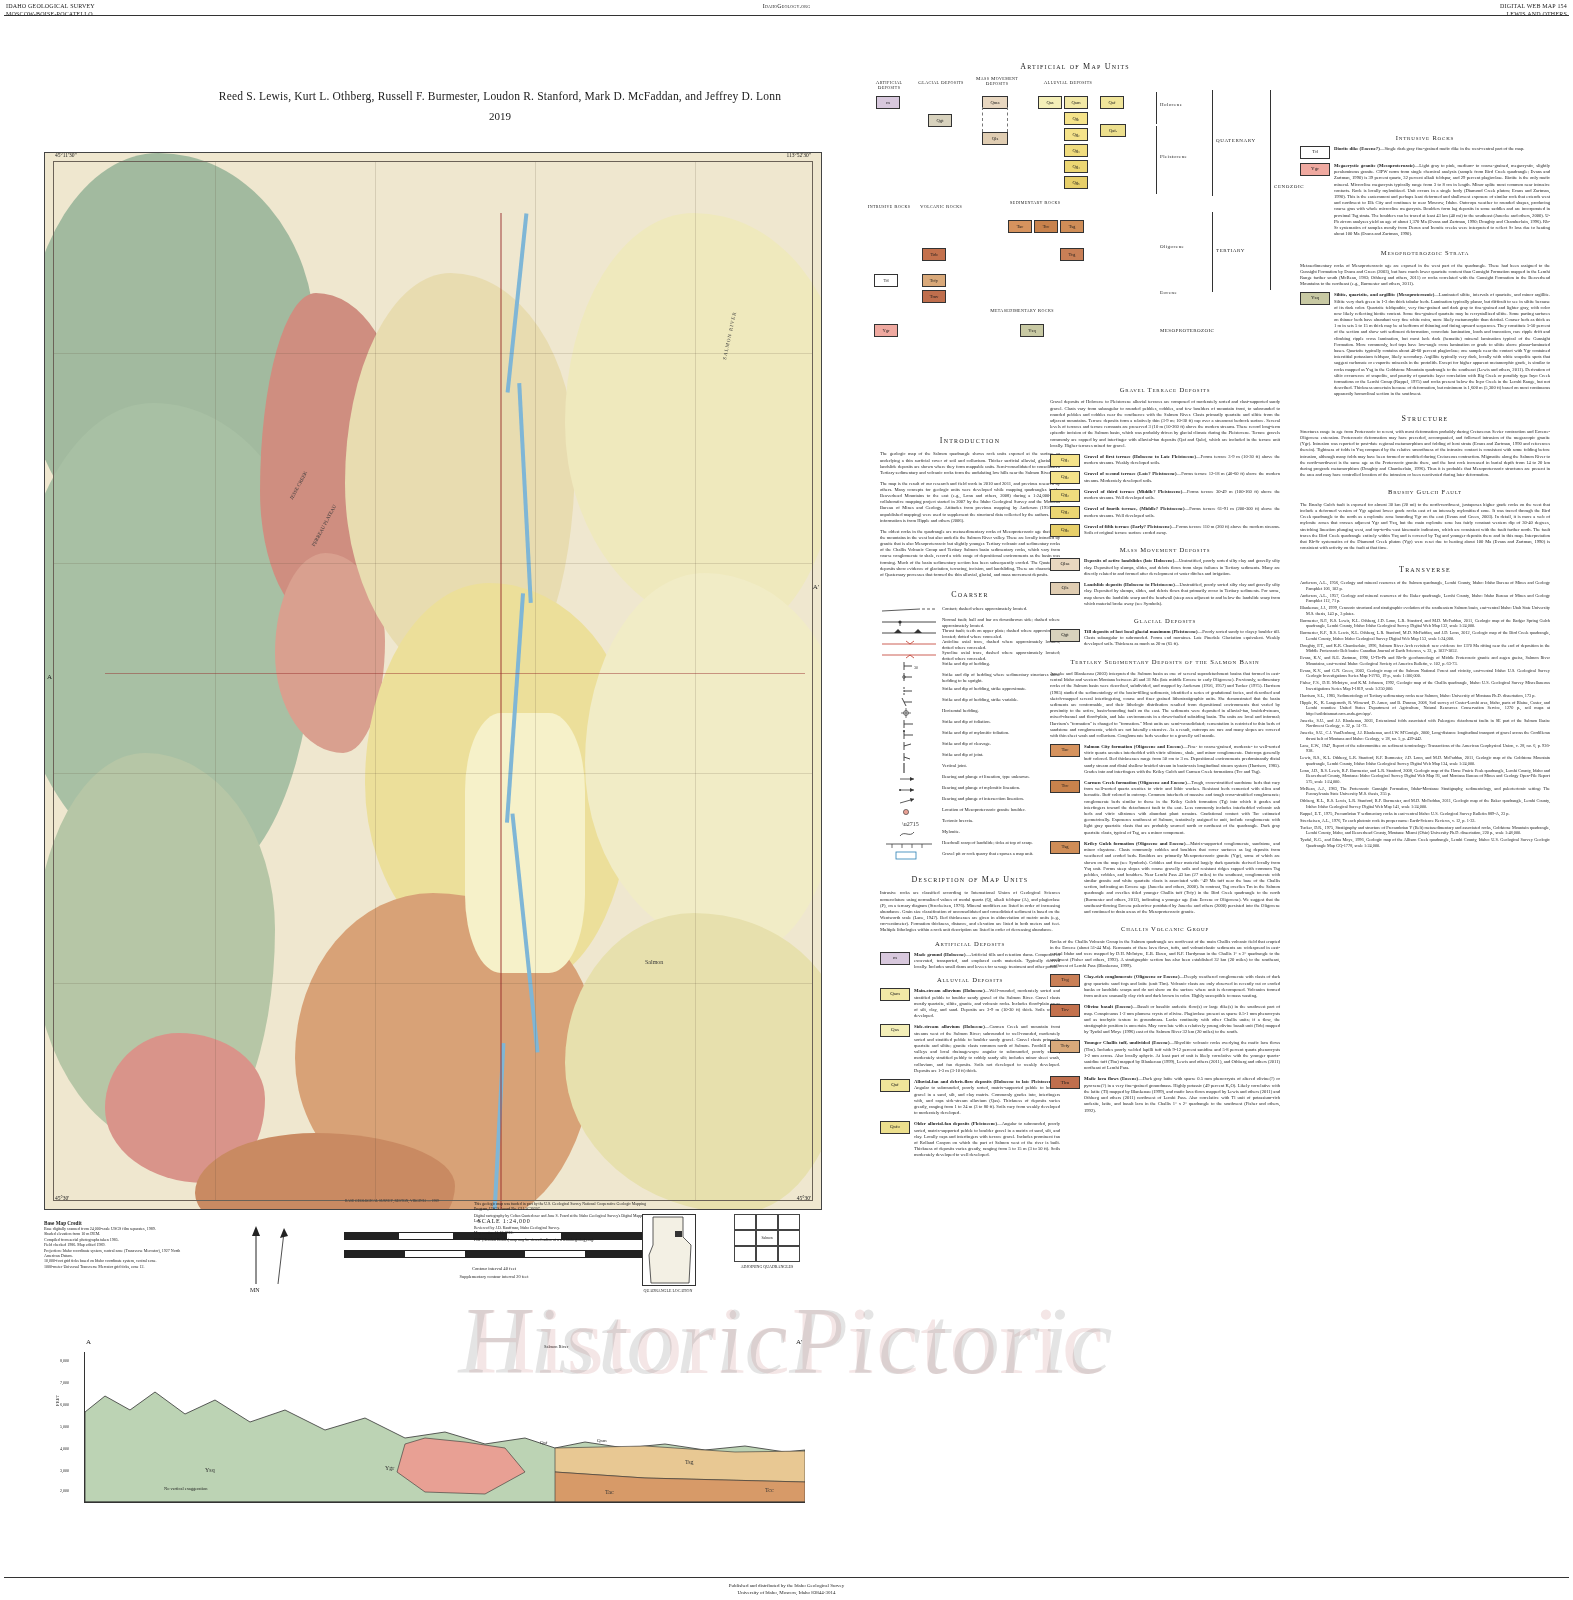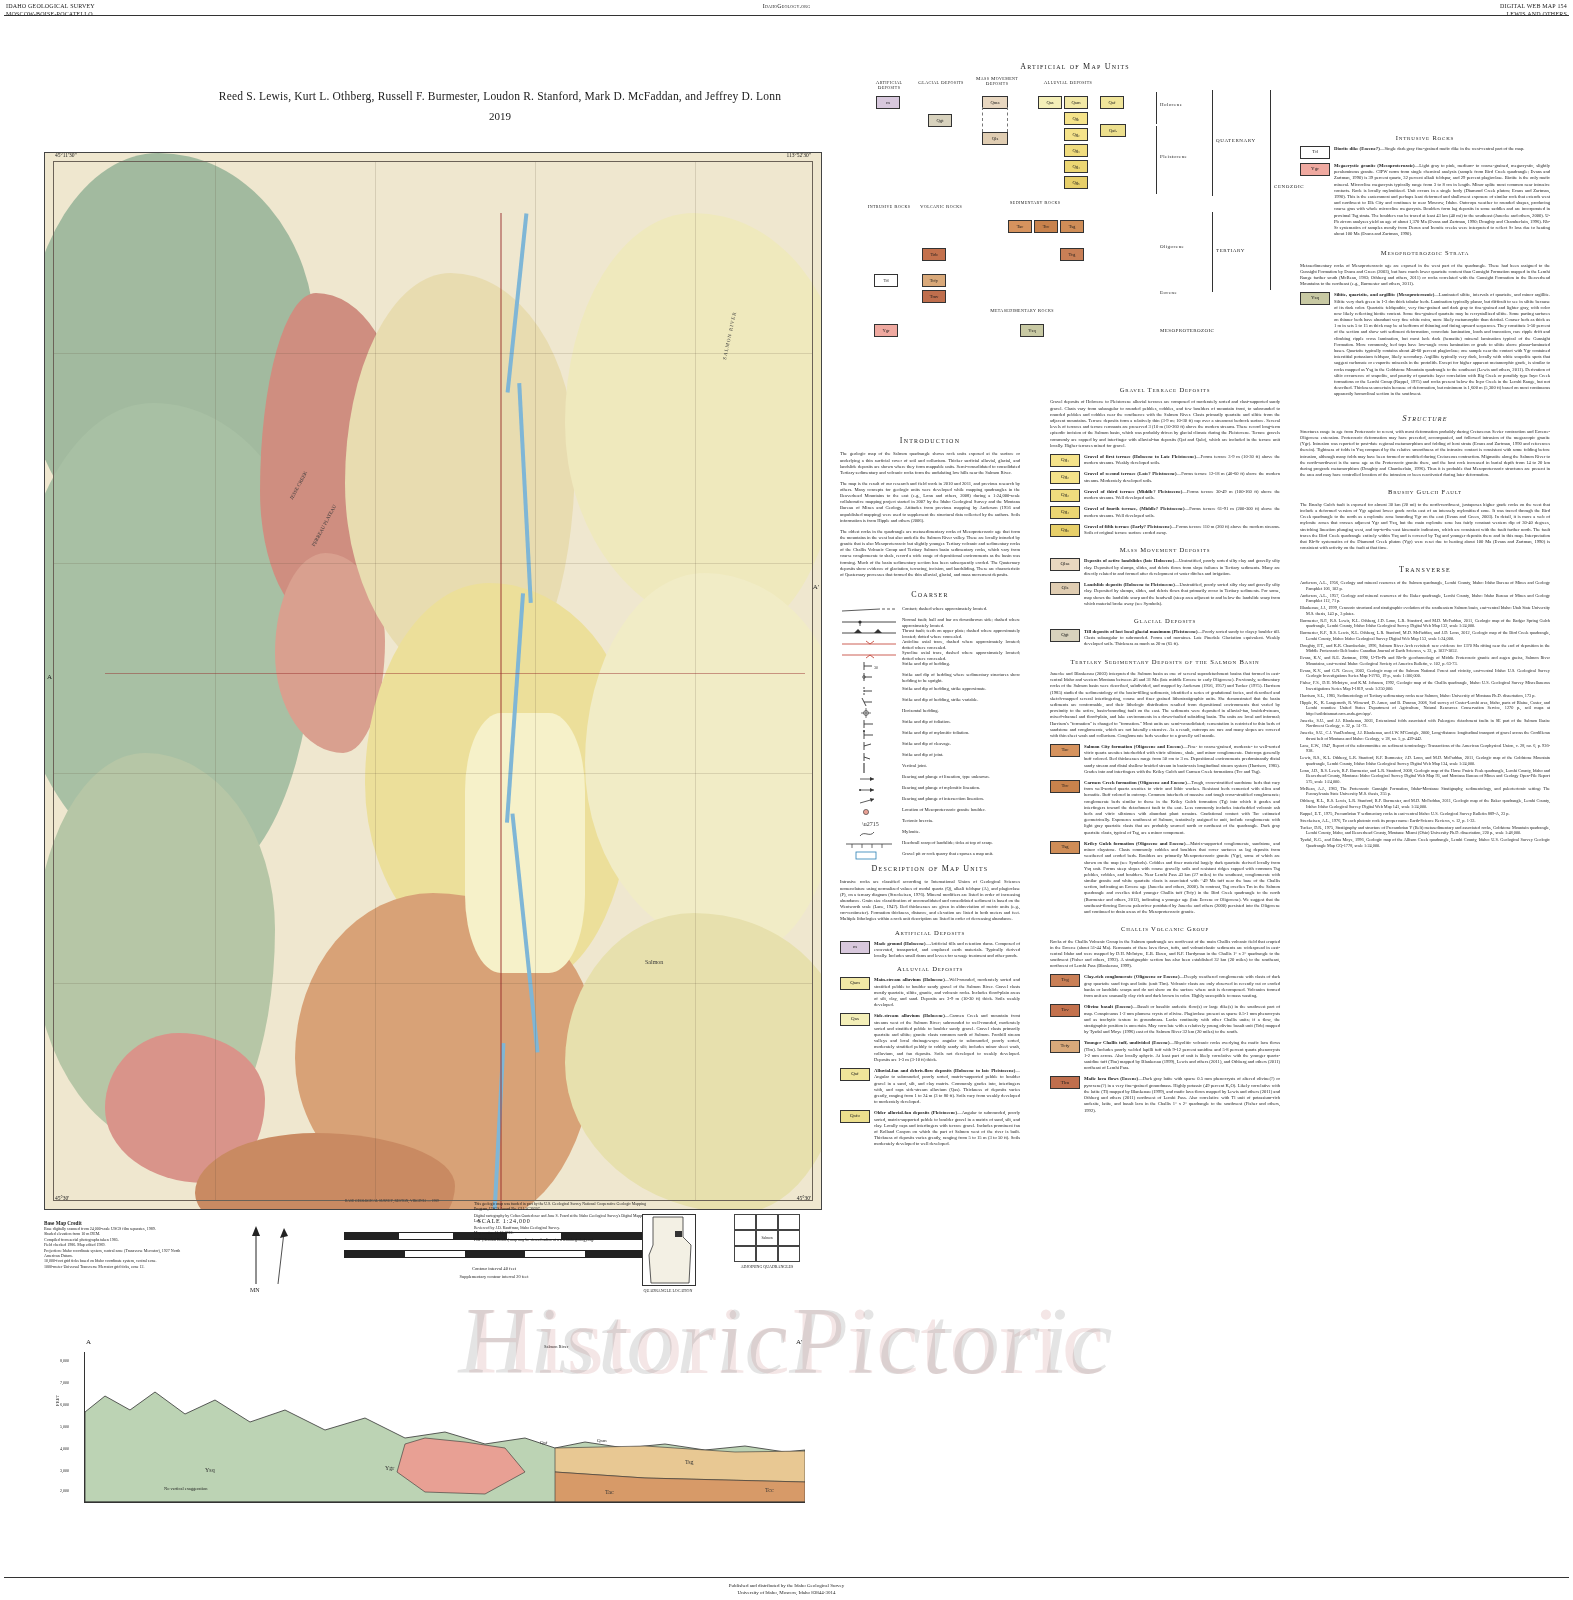--- a/index.html
+++ b/index.html
@@ -316,21 +316,21 @@
     <div class="cmulab" style="left:356px;top:76px;width:56px;text-align:left;font-variant:normal;letter-spacing:.6px;">QUATERNARY</div>
     <div class="cmubrace" style="left:410px;top:28px;height:200px;"></div>
     <div class="cmulab" style="left:414px;top:122px;width:60px;text-align:left;font-variant:normal;letter-spacing:.6px;">CENOZOIC</div>
     <div class="cmulab" style="left:300px;top:182px;width:48px;text-align:left;font-variant:normal;">Oligocene</div>
     <div class="cmubrace" style="left:352px;top:150px;height:80px;"></div>
     <div class="cmulab" style="left:356px;top:186px;width:52px;text-align:left;font-variant:normal;letter-spacing:.6px;">TERTIARY</div>
     <div class="cmulab" style="left:300px;top:228px;width:48px;text-align:left;font-variant:normal;">Eocene</div>
     <div class="cmulab" style="left:300px;top:266px;width:80px;text-align:left;font-variant:normal;letter-spacing:.4px;">MESOPROTEROZOIC</div>
   </div>
 
-  <div class="col" style="left:840px;top:430px;width:180px;">
+  <div class="col" style="left:880px;top:430px;width:180px;">
     <div class="h2">Introduction</div>
     <p>The geologic map of the Salmon quadrangle shows rock units exposed at the surface or underlying a thin surficial cover of soil and colluvium. Thicker surficial alluvial, glacial, and landslide deposits are shown where they form mappable units. Semi-consolidated to consolidated Tertiary sedimentary and volcanic rocks form the undulating low hills near the Salmon River.</p>
     <p>The map is the result of our research and field work in 2010 and 2011, and previous research by others. Many concepts for geologic units were developed while mapping quadrangles in the Beaverhead Mountains to the east (e.g., Lonn and others, 2008) during a 1:24,000-scale collaborative mapping project started in 2007 by the Idaho Geological Survey and the Montana Bureau of Mines and Geology. Attitudes from previous mapping by Anderson (1956 and unpublished mapping) were used to supplement the structural data collected by the authors. Soils information is from Hipple and others (2006).</p>
     <p>The oldest rocks in the quadrangle are metasedimentary rocks of Mesoproterozoic age that form the mountains in the west but also underlie the Salmon River valley. These are locally intruded by granite that is also Mesoproterozoic but slightly younger. Tertiary volcanic and sedimentary rocks of the Challis Volcanic Group and Tertiary Salmon basin sedimentary rocks, which vary from coarse conglomerate to shale, record a wide range of depositional environments as the basin was forming. Much of the basin sedimentary section has been subsequently eroded. The Quaternary deposits show evidence of glaciation, terracing, incision, and landsliding. These are characteristic of Quaternary processes that formed the thin alluvial, glacial, and mass movement deposits.</p>
 
     <div class="h2" style="margin-top:12px;">Coarser</div>
     <div>
       <div class="symrow">
         <span class="sg"><svg width="58" height="11">
               <line x1="2" y1="6" x2="40" y2="4" stroke="#333" stroke-width=".8"></line>
@@ -492,21 +492,21 @@
         <span class="st">Headwall scarp of landslide; ticks at top of scarp.</span>
       </div>
       <div class="symrow" style="height:13px;">
         <span class="sg"><svg width="58" height="11">
               <rect x="16" y="2" width="20" height="7" fill="none" stroke="#2a7fb5" stroke-width=".8"></rect>
             </svg></span>
         <span class="st">Gravel pit or rock quarry that exposes a map unit.</span>
       </div>
     </div>
 
-    <div class="h2" style="margin-top:1px;text-align:center;">Description of Map Units</div>
+    <div class="h2" style="margin-top:12px;text-align:center;">Description of Map Units</div>
     <p>Intrusive rocks are classified according to International Union of Geological Sciences nomenclature using normalized values of modal quartz (Q), alkali feldspar (A), and plagioclase (P), on a ternary diagram (Streckeisen, 1976). Mineral modifiers are listed in order of increasing abundance. Grain size classification of unconsolidated and consolidated sediment is based on the Wentworth scale (Lane, 1947). Bed thicknesses are given in abbreviation of metric units (e.g., cm-centimeter). Formation thickness, distance, and elevation are listed in both meters and feet. Multiple lithologies within a rock unit description are listed in order of decreasing abundance.</p>
 
     <div class="h3">Artificial Deposits</div>
     <div class="unit">
       <span class="swatch" style="background:#d8c8dd;">m</span>
       <span class="ut"><b>Made ground (Holocene)</b><span>—Artificial fills and retention dams. Composed of excavated, transported, and emplaced earth materials. Typically derived locally. Includes small dams and levees for sewage treatment and other ponds.</span></span>
     </div>
 
     <div class="h3">Alluvial Deposits</div>
     <div class="unit">
@@ -613,21 +613,21 @@
       <span class="ut"><b>Megacrystic granite (Mesoproterozoic)</b><span>—Light gray to pink, medium- to coarse-grained, megacrystic, slightly peraluminous granite. CIPW norm from single chemical analysis (sample from Bird Creek quadrangle; Evans and Zartman, 1990) is 39 percent quartz, 32 percent alkali feldspar, and 29 percent plagioclase. Biotite is the only mafic mineral. Microcline megacrysts typically range from 3 to 8 cm in length. Minor aplite most common near intrusive contacts. Rock is locally mylonitized. Unit occurs in a single body (Diamond Creek pluton; Evans and Zartman, 1990). This is the easternmost and perhaps least deformed and shallowest exposure of similar rock that extends west and northwest to Elk City and continues to near Moscow, Idaho. Outcrops weather to rounded shapes, producing coarse grus with whole microcline megacrysts. Boulders form lag deposits in some saddles and are incorporated in proximal Tsg strata. The boulders can be traced at least 43 km (40 mi) to the southeast (Janecke and others, 2000). U-Pb zircon analyses yield an age of about 1,370 Ma (Evans and Zartman, 1990; Doughty and Chamberlain, 1996). Rb-Sr systematics of samples mostly from Deoux and Iremite creeks were interpreted to reflect Sr loss due to heating about 100 Ma (Evans and Zartman, 1990).</span></span>
     </div>
 
     <div class="h3" style="margin-top:12px;">Mesoproterozoic Strata</div>
     <p>Metasedimentary rocks of Mesoproterozoic age are exposed in the west part of the quadrangle. These had been assigned to the Gunsight Formation by Evans and Green (2003), but have much lower quartzite content than Gunsight Formation mapped in the Lemhi Range farther south (McBean, 1983; Othberg and others, 2011) or rocks correlated with the Gunsight Formation in the Beaverhead Mountains to the northeast (e.g., Burmester and others, 2011).</p>
     <div class="unit">
       <span class="swatch" style="background:#c8c9a3;">Ysq</span>
       <span class="ut"><b>Siltite, quartzite, and argillite (Mesoproterozoic)</b><span>—Laminated siltite, intervals of quartzite, and minor argillite. Siltite very dark green in 1-3 dm thick tabular beds. Lamination typically planar, but difficult to see in siltite because of its dark color. Quartzite feldspathic, very fine-grained and dark gray to fine-grained and lighter gray, with color now likely reflecting biotite content. Some fine-grained quartzite may be recrystallized siltite. Some parting surfaces on thinner beds have abundant very fine white mica, more likely metamorphic than detrital. Coarser beds as thick as 1 m in sets 5 to 15 m thick may be at bedform of thinning and fining upward sequences. They constitute 5-50 percent of the section and show soft sediment deformation, convolute lamination, loads and truncation, rare ripple drift and climbing ripple cross lamination, but most lack dark (hematite) mineral lamination typical of the Gunsight Formation. More commonly, bed tops have low-angle cross lamination or grade to siltite above planar-laminated bases. Quartzite typically contains about 40-60 percent plagioclase; one sample near the contact with Ygr contained interstitial potassium feldspar, likely secondary. Argillite typically very dark, locally with white scapolite spots that suggest carbonate or evaporite minerals in the protolith. Except for higher apparent metamorphic grade, is similar to rocks mapped as Ysg in the Goldstone Mountain quadrangle to the southeast (Lewis and others, 2011). Derivation of siltic occurrence of scapolite, and paucity of quartzite layer correlation with Big Creek or possibly type Inyo Creek formations or the Lemhi Group (Ruppel, 1975) and rocks present below the Inyo Creek in the Lemhi Range, but not described. Thickness uncertain because of deformation, but minimum is 1,600 m (5,300 ft) based on most continuous apparently homoclinal section in the southwest.</span></span>
     </div>
 
-    <div class="h2" style="margin-top:16px;font-style:italic;">Structure</div>
+    <div class="h2" style="margin-top:16px;">Structure</div>
     <p>Structures range in age from Proterozoic to recent, with most deformation probably during Cretaceous Sevier contraction and Eocene-Oligocene extension. Proterozoic deformation may have preceded, accompanied, and followed intrusion of the megascopic granite (Ygr). Intrusion was reported to post-date regional metamorphism and folding of host strata (Evans and Zartman, 1990 and references therein). Tightness of folds in Ysq compared by the relative smoothness of the intrusive contact is consistent with some folding before intrusion, although many folds may have been formed or modified during Cretaceous contraction. Migmatite along the Salmon River to the north-northwest is the same age as the Proterozoic granite there, and the host rock increased in burial depth from 14 to 20 km during prograde metamorphism (Doughty and Chamberlain, 1996). Thus it is probable that Mesoproterozoic structures are present in the area and may have controlled location of the intrusion or been reactivated during later deformation.</p>
 
     <div class="h3" style="margin-top:10px;">Brushy Gulch Fault</div>
     <p>The Brushy Gulch fault is exposed for almost 30 km (20 mi) to the north-northwest, juxtaposes higher grade rocks on the west that include a deformed version of Ygr against lower grade rocks east of an intensely mylonitized zone. It was traced through the Bird Creek quadrangle to the north as a mylonite zone bounding Ygr on the east (Evans and Green, 2003). In detail, it is more a web of mylonite zones that crosses adjacent Ygr and Ysq, but the main mylonite zone has fairly constant western dip of 30-40 degrees, stretching lineation plunging west, and top-to-the-east kinematic indicators, which are consistent with the fault farther north. The fault traces the Bird Creek quadrangle entirely within Ysq and is covered by Tsg and younger deposits there and in this map. Interpretation that Rb-Sr systematics of the Diamond Creek pluton (Ygr) were reset due to heating about 100 Ma (Evans and Zartman, 1990) is consistent with activity on the fault at that time.</p>
 
     <div class="h2" style="margin-top:14px;">Transverse</div>
     <div class="refs">
       <div>Anderson, A.L., 1956, Geology and mineral resources of the Salmon quadrangle, Lemhi County, Idaho: Idaho Bureau of Mines and Geology Pamphlet 106, 102 p.</div>
       <div>Anderson, A.L., 1957, Geology and mineral resources of the Baker quadrangle, Lemhi County, Idaho: Idaho Bureau of Mines and Geology Pamphlet 112, 71 p.</div>
       <div>Blankenau, J.J., 1999, Cenozoic structural and stratigraphic evolution of the southeastern Salmon basin, east-central Idaho: Utah State University M.S. thesis, 143 p., 3 plates.</div>

